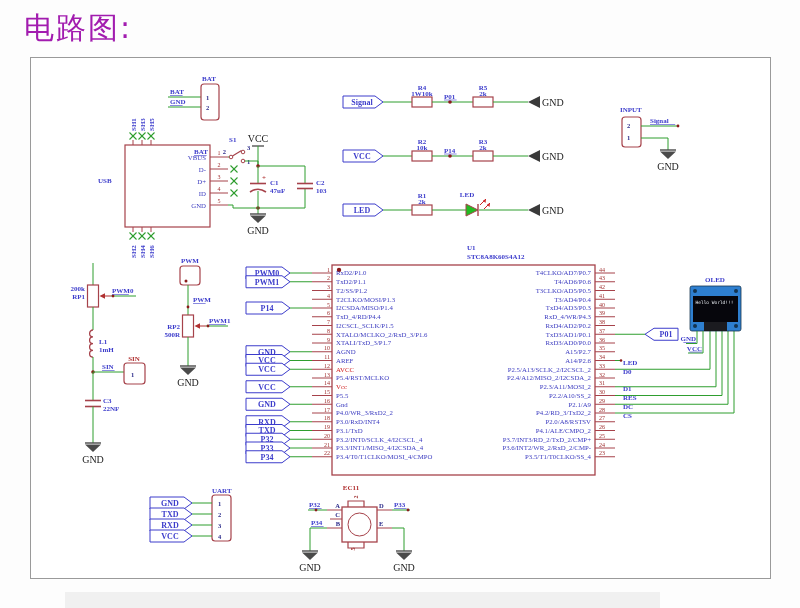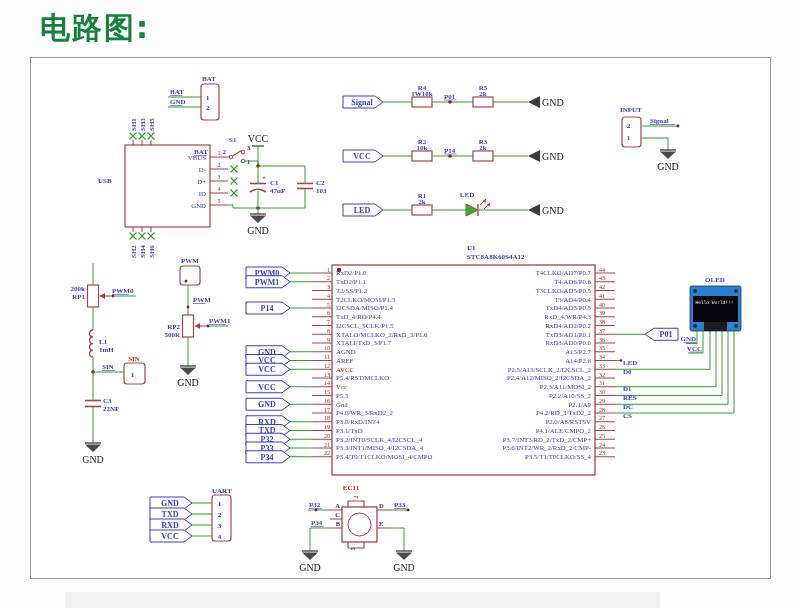--- a/index.html
+++ b/index.html
@@ -1,18 +1,18 @@
 <!DOCTYPE html>
 <html><head>
 <meta charset="utf-8">
 <style>
   html,body{margin:0;padding:0;background:#ffffff;width:800px;height:608px;overflow:hidden;
     font-family:"DejaVu Sans",sans-serif;}
   #page{position:relative;width:800px;height:608px;background:#fdfdfd;}
-  #main-title{position:absolute;left:40px;top:8px;font-size:30px;font-weight:bold;color:#15803d;
+  #main-title{position:absolute;left:24px;top:8px;font-size:30px;font-weight:normal;color:#a21caf;
     font-family:"DejaVu Sans",sans-serif;letter-spacing:2px;}
   #panel{position:absolute;left:30px;top:57px;width:739px;height:520px;background:#ffffff;
     border:1px solid #9a9a9a;}
   #bottom-strip{position:absolute;left:65px;top:592px;width:595px;height:16px;background:#f0f0f0;}
   svg{position:absolute;left:0;top:0;}
   
   text{font-family:"Liberation Serif",serif;}
   .t-net{font-size:8px;font-weight:bold;fill:#3c3ccb;}
   .t-netlbl{font-size:7px;font-weight:bold;fill:#3c3ccb;}
   .t-pin{font-size:6.8px;fill:#3c3cc0;}

